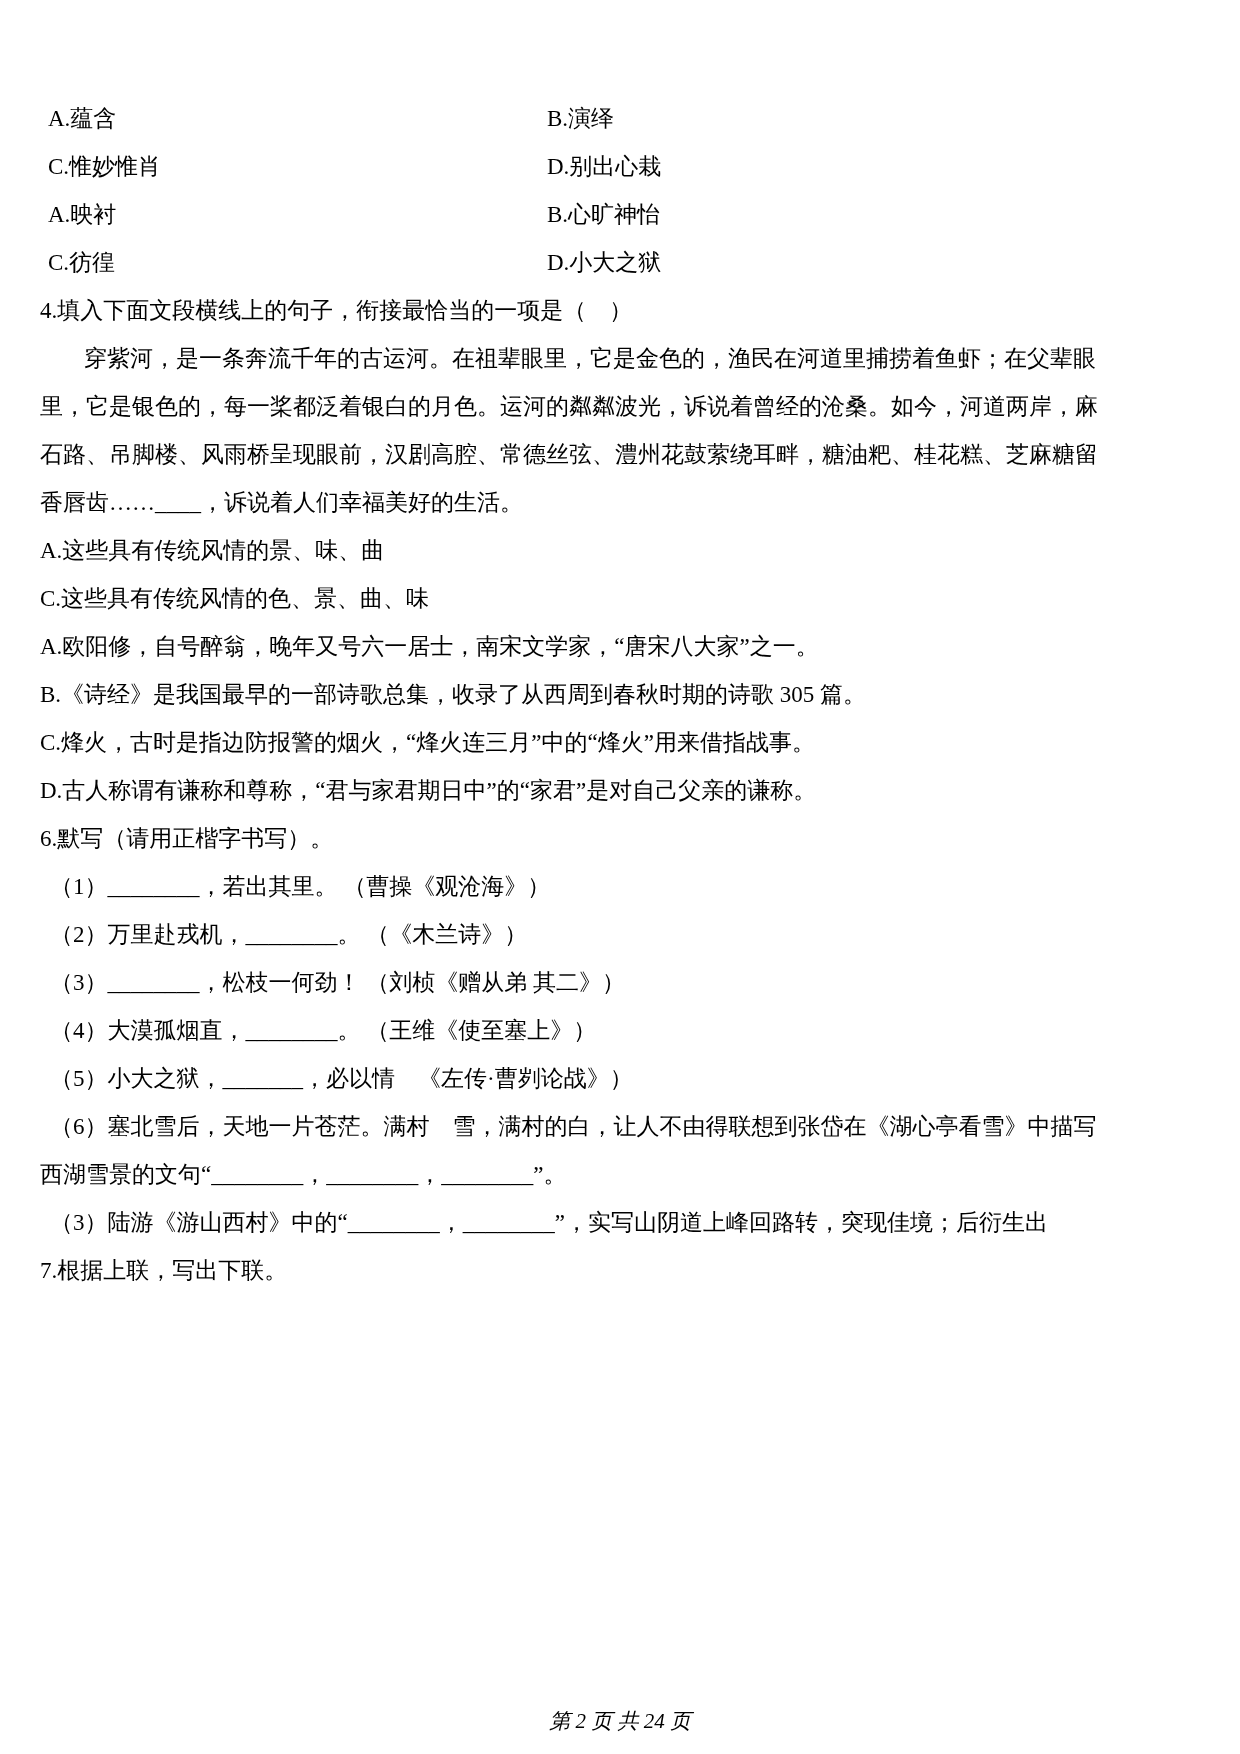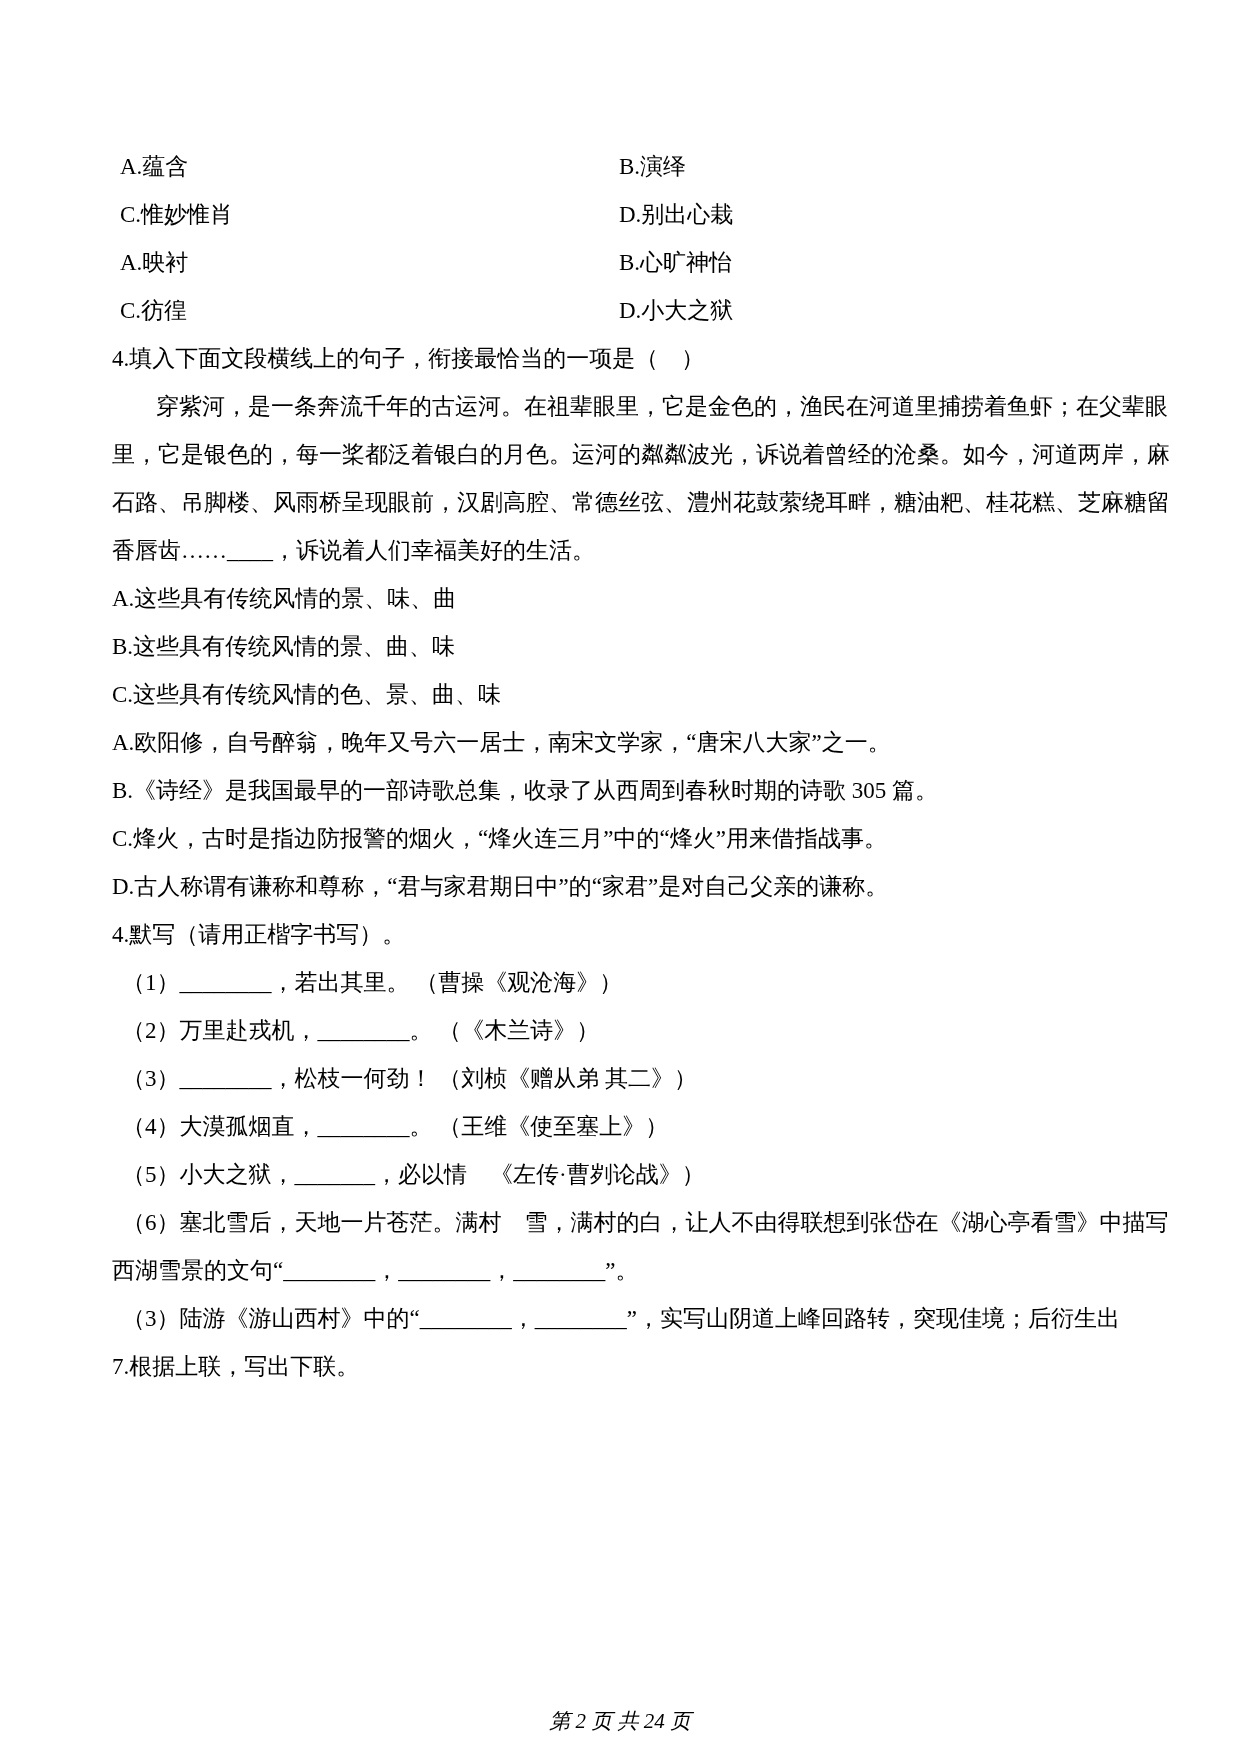--- a/index.html
+++ b/index.html
@@ -10,23 +10,22 @@
   body {
     width: 1240px;
     height: 1754px;
     position: relative;
     color: #000000;
     font-family: "Liberation Serif", "DejaVu Serif", serif;
   }
   .page {
     position: absolute;
     inset: 0;
-    padding: 104px 56px 0 112px;
+    padding: 104px 56px 0 40px;
     box-sizing: border-box;
-    margin-top: 48px;
   }
   .row {
     font-size: 23px;
     line-height: 30px;
     margin-bottom: 18px;
     white-space: nowrap;
     position: relative;
     overflow: hidden;
   }
   .twocol .right {
@@ -71,29 +70,28 @@
     <span>C.彷徨</span>
     <span class="right">D.小大之狱</span>
   </div>
 
   <div class="row">4.填入下面文段横线上的句子，衔接最恰当的一项是（　）</div>
   <div class="row indent">穿紫河，是一条奔流千年的古运河。在祖辈眼里，它是金色的，渔民在河道里捕捞着鱼虾；在父辈眼</div>
   <div class="row">里，它是银色的，每一桨都泛着银白的月色。运河的粼粼波光，诉说着曾经的沧桑。如今，河道两岸，麻</div>
   <div class="row">石路、吊脚楼、风雨桥呈现眼前，汉剧高腔、常德丝弦、澧州花鼓萦绕耳畔，糖油粑、桂花糕、芝麻糖留</div>
   <div class="row">香唇齿……____，诉说着人们幸福美好的生活。</div>
   <div class="row">A.这些具有传统风情的景、味、曲</div>
-  <div class="row">B.这些具有传统风情的景、曲、味</div>
   <div class="row">C.这些具有传统风情的色、景、曲、味</div>
 
   <div class="row">A.欧阳修，自号醉翁，晚年又号六一居士，南宋文学家，“唐宋八大家”之一。</div>
   <div class="row">B.《诗经》是我国最早的一部诗歌总集，收录了从西周到春秋时期的诗歌 305 篇。</div>
   <div class="row">C.烽火，古时是指边防报警的烟火，“烽火连三月”中的“烽火”用来借指战事。</div>
   <div class="row">D.古人称谓有谦称和尊称，“君与家君期日中”的“家君”是对自己父亲的谦称。</div>
 
-  <div class="row">4.默写（请用正楷字书写）。</div>
+  <div class="row">6.默写（请用正楷字书写）。</div>
   <div class="row subitem">（1）________，若出其里。 （曹操《观沧海》）</div>
   <div class="row subitem">（2）万里赴戎机，________。 （《木兰诗》）</div>
   <div class="row subitem">（3）________，松枝一何劲！ （刘桢《赠从弟 其二》）</div>
   <div class="row subitem">（4）大漠孤烟直，________。 （王维《使至塞上》）</div>
   <div class="row subitem">（5）小大之狱，_______，必以情　《左传·曹刿论战》）</div>
   <div class="row subitem gap">（6）塞北雪后，天地一片苍茫。满村　雪，满村的白，让人不由得联想到张岱在《湖心亭看雪》中描写</div>
   <div class="row gap">西湖雪景的文句“________，________，________”。</div>
   <div class="row subitem">（3）陆游《游山西村》中的“________，________”，实写山阴道上峰回路转，突现佳境；后衍生出</div>
 
   <div class="row">7.根据上联，写出下联。</div>

